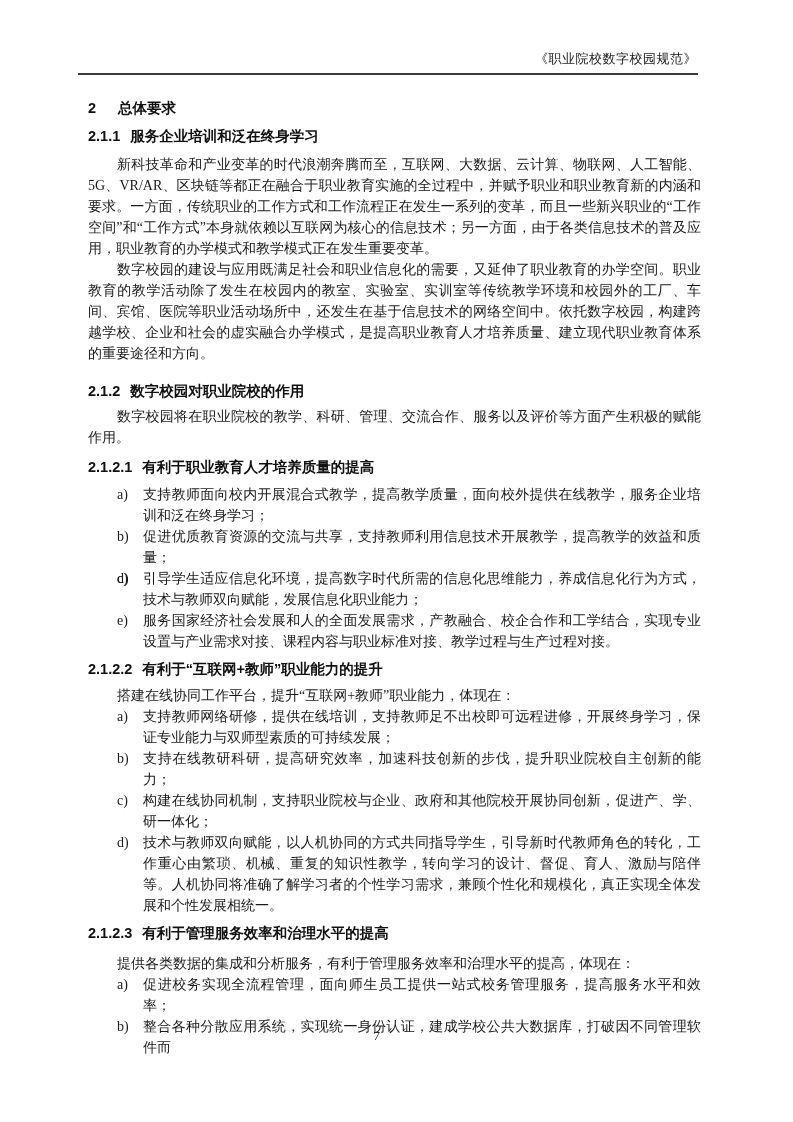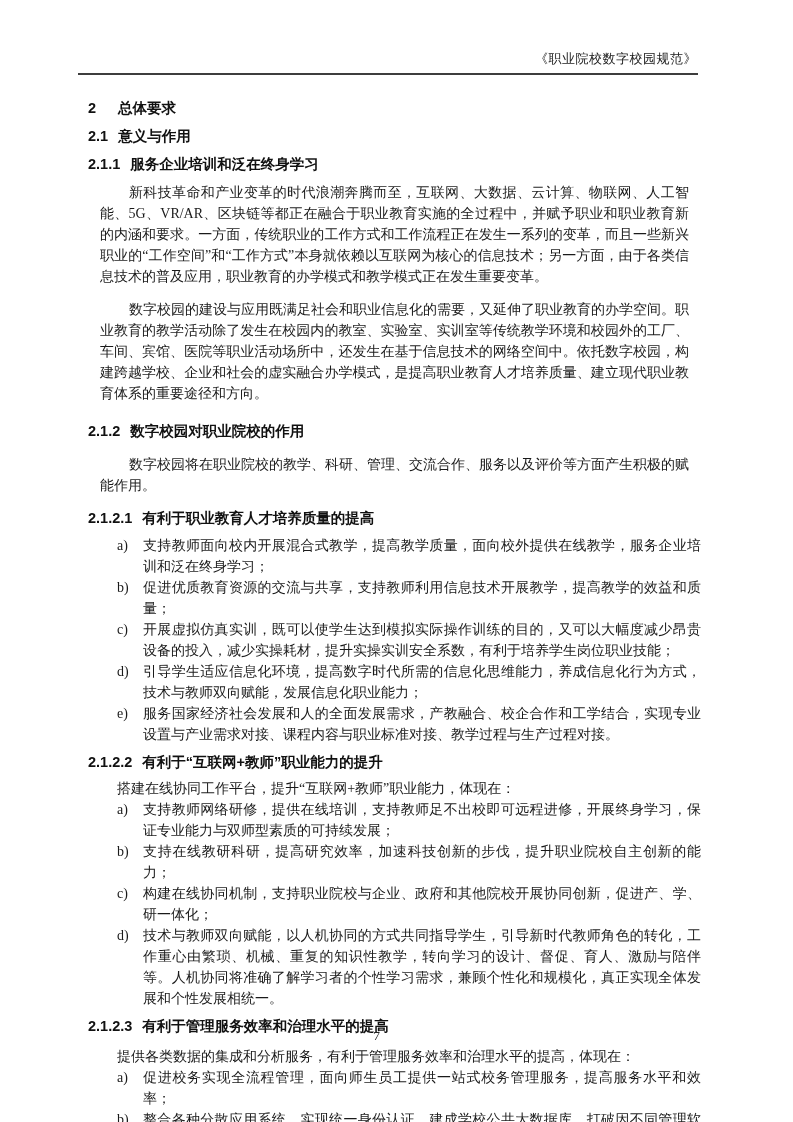--- a/index.html
+++ b/index.html
@@ -20,21 +20,21 @@
     position:absolute; top:96px; left:88px; right:52px;
     font-size:14px; line-height:21px; text-align:justify;
   }
   .h {
     font-family:"Liberation Sans","DejaVu Sans",sans-serif;
     font-weight:bold; font-size:14.5px; line-height:21px;
     margin:0; text-align:left; color:#111;
   }
   .h-num { display:inline-block; margin-right:10px; }
   .h1 .h-num { min-width:20px; }
-  .para { margin:12px; text-indent:29px; }
+  .para { margin:0; text-indent:29px; }
   .intro { margin:0; text-indent:29px; }
   .li { position:relative; padding-left:55px; margin:0; }
   .li-label { position:absolute; left:29px; top:0; }
   .page-number {
     position:absolute; top:1028px; left:0; width:100%;
     text-align:center; font-size:13.5px; color:#222;
   }
   .mt2{margin-top:2px!important}.mt7{margin-top:7px!important}
   .mt9{margin-top:9px!important}.mt17{margin-top:17px!important}
   .mb4{margin-bottom:4px!important}.mb5{margin-bottom:5px!important}
@@ -46,35 +46,34 @@
 
 <div class="page">
 
   <div class="running-header">《职业院校数字校园规范》</div>
   <div class="header-rule"></div>
 
   <div class="content">
 
     <p class="h h1 mt2 mb7"><span class="h-num">2</span><span>总体要求</span></p>
 
-    <p class="h mt7 mb7"><span class="h-num">2.1</span><span>意义与作用</span></p>
 
     <p class="h mt7 mb7"><span class="h-num">2.1.1</span><span>服务企业培训和泛在终身学习</span></p>
 
     <p class="para mt7">新科技革命和产业变革的时代浪潮奔腾而至，互联网、大数据、云计算、物联网、人工智能、5G、VR/AR、区块链等都正在融合于职业教育实施的全过程中，并赋予职业和职业教育新的内涵和要求。一方面，传统职业的工作方式和工作流程正在发生一系列的变革，而且一些新兴职业的“工作空间”和“工作方式”本身就依赖以互联网为核心的信息技术；另一方面，由于各类信息技术的普及应用，职业教育的办学模式和教学模式正在发生重要变革。</p>
     <p class="para">数字校园的建设与应用既满足社会和职业信息化的需要，又延伸了职业教育的办学空间。职业教育的教学活动除了发生在校园内的教室、实验室、实训室等传统教学环境和校园外的工厂、车间、宾馆、医院等职业活动场所中，还发生在基于信息技术的网络空间中。依托数字校园，构建跨越学校、企业和社会的虚实融合办学模式，是提高职业教育人才培养质量、建立现代职业教育体系的重要途径和方向。</p>
 
     <p class="h mt17 mb4"><span class="h-num">2.1.2</span><span>数字校园对职业院校的作用</span></p>
 
     <p class="para">数字校园将在职业院校的教学、科研、管理、交流合作、服务以及评价等方面产生积极的赋能作用。</p>
 
     <p class="h mt9 mb6"><span class="h-num">2.1.2.1</span><span>有利于职业教育人才培养质量的提高</span></p>
     <div class="li"><span class="li-label">a)</span><span>支持教师面向校内开展混合式教学，提高教学质量，面向校外提供在线教学，服务企业培训和泛在终身学习；</span></div>
     <div class="li"><span class="li-label">b)</span><span>促进优质教育资源的交流与共享，支持教师利用信息技术开展教学，提高教学的效益和质量；</span></div>
-    <div class="li"><span class="li-label">c)</span><span>开展虚拟仿真实训，既可以使学生达到模拟实际操作训练的目的，又可以大幅度减少昂贵设备的投入，减少实操耗材，提升实操实训安全系数，有利于培养学生岗位职业技能；</span></div>
+    <div class="li"><span class="li-label">c)</span></div>
     <div class="li"><span class="li-label">d)</span><span>引导学生适应信息化环境，提高数字时代所需的信息化思维能力，养成信息化行为方式，技术与教师双向赋能，发展信息化职业能力；</span></div>
     <div class="li"><span class="li-label">e)</span><span>服务国家经济社会发展和人的全面发展需求，产教融合、校企合作和工学结合，实现专业设置与产业需求对接、课程内容与职业标准对接、教学过程与生产过程对接。</span></div>
 
     <p class="h mt7 mb5"><span class="h-num">2.1.2.2</span><span>有利于“互联网+教师”职业能力的提升</span></p>
     <p class="intro">搭建在线协同工作平台，提升“互联网+教师”职业能力，体现在：</p>
     <div class="li"><span class="li-label">a)</span><span>支持教师网络研修，提供在线培训，支持教师足不出校即可远程进修，开展终身学习，保证专业能力与双师型素质的可持续发展；</span></div>
     <div class="li"><span class="li-label">b)</span><span>支持在线教研科研，提高研究效率，加速科技创新的步伐，提升职业院校自主创新的能力；</span></div>
     <div class="li"><span class="li-label">c)</span><span>构建在线协同机制，支持职业院校与企业、政府和其他院校开展协同创新，促进产、学、研一体化；</span></div>
     <div class="li"><span class="li-label">d)</span><span>技术与教师双向赋能，以人机协同的方式共同指导学生，引导新时代教师角色的转化，工作重心由繁琐、机械、重复的知识性教学，转向学习的设计、督促、育人、激励与陪伴等。人机协同将准确了解学习者的个性学习需求，兼顾个性化和规模化，真正实现全体发展和个性发展相统一。</span></div>
 

